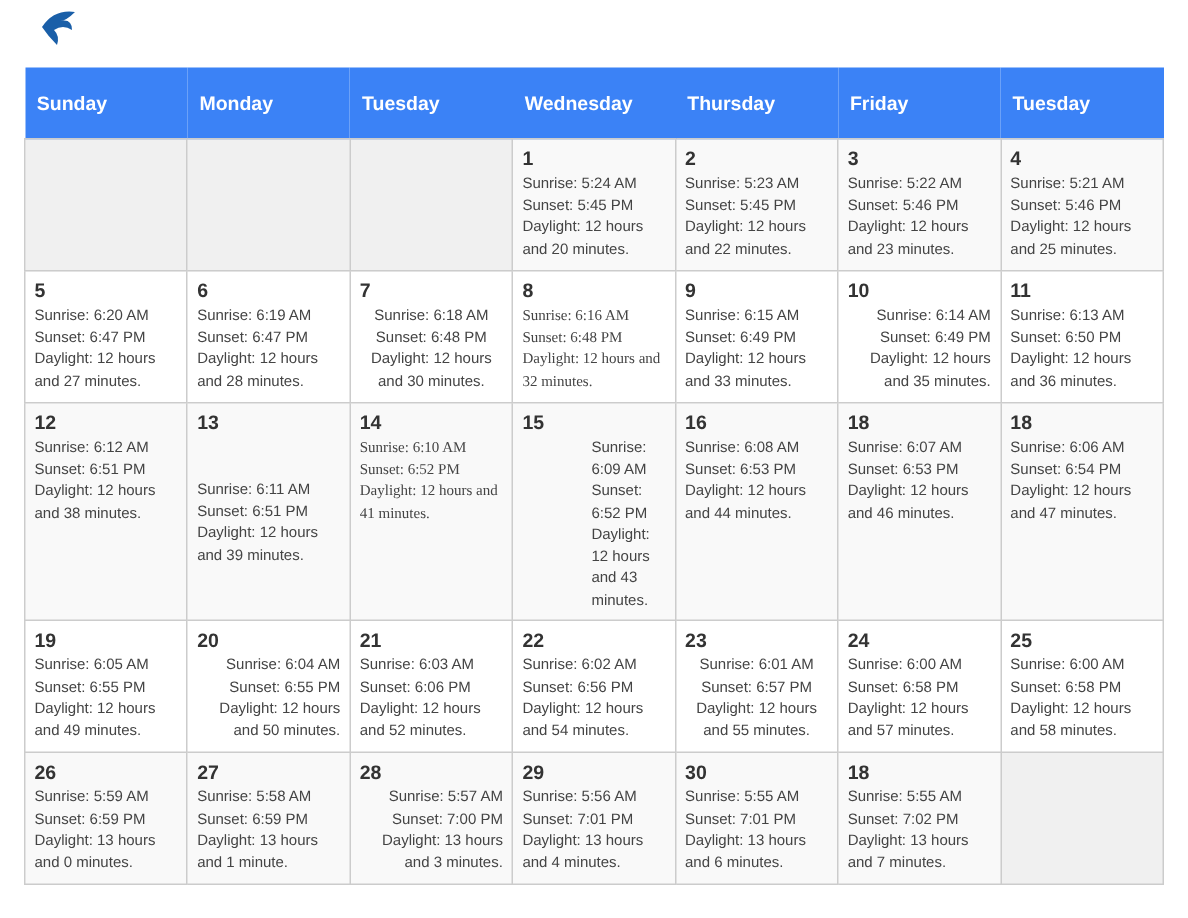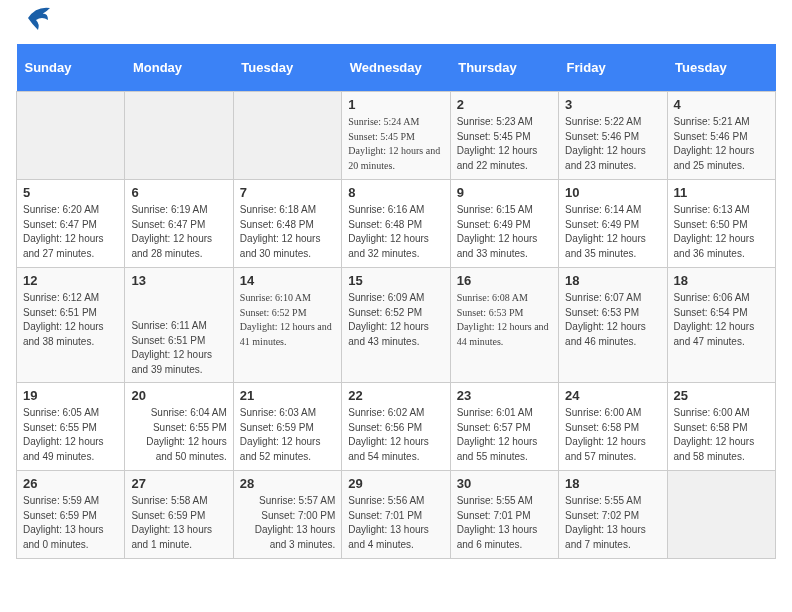--- a/index.html
+++ b/index.html
@@ -111,21 +111,21 @@
         <th>Tuesday</th>
       </tr>
   </thead>
   <tbody id="calendar-body">
   <tr>
         <td class="empty"></td>
         <td class="empty"></td>
         <td class="empty"></td>
         <td>
           <span class="day-num">1</span>
-          <div class="day-info" style="white-space: pre-line; font-family: Liberation Serif, serif;">Sunrise: 5:24 AM
+          <div class="day-info" style="white-space: pre-line;">Sunrise: 5:24 AM
 Sunset: 5:45 PM
 Daylight: 12 hours and 20 minutes.</div>
         </td>
         <td>
           <span class="day-num">2</span>
           <div class="day-info" style="white-space: pre-line;">Sunrise: 5:23 AM
 Sunset: 5:45 PM
 Daylight: 12 hours and 22 minutes.</div>
         </td>
         <td>
@@ -149,39 +149,39 @@
 Daylight: 12 hours and 27 minutes.</div>
         </td>
         <td>
           <span class="day-num">6</span>
           <div class="day-info" style="white-space: pre-line;">Sunrise: 6:19 AM
 Sunset: 6:47 PM
 Daylight: 12 hours and 28 minutes.</div>
         </td>
         <td>
           <span class="day-num">7</span>
-          <div class="day-info" style="white-space: pre-line;">Sunrise: 6:18 AM
+          <div class="day-info" style="white-space: pre-line; text-align: center;">Sunrise: 6:18 AM
 Sunset: 6:48 PM
 Daylight: 12 hours and 30 minutes.</div>
         </td>
         <td>
           <span class="day-num">8</span>
-          <div class="day-info" style="white-space: pre-line;">Sunrise: 6:16 AM
+          <div class="day-info" style="white-space: pre-line; font-family: Liberation Serif, serif;">Sunrise: 6:16 AM
 Sunset: 6:48 PM
 Daylight: 12 hours and 32 minutes.</div>
         </td>
         <td>
           <span class="day-num">9</span>
           <div class="day-info" style="white-space: pre-line;">Sunrise: 6:15 AM
 Sunset: 6:49 PM
 Daylight: 12 hours and 33 minutes.</div>
         </td>
         <td>
           <span class="day-num">10</span>
-          <div class="day-info" style="white-space: pre-line;">Sunrise: 6:14 AM
+          <div class="day-info" style="white-space: pre-line; text-align: right;">Sunrise: 6:14 AM
 Sunset: 6:49 PM
 Daylight: 12 hours and 35 minutes.</div>
         </td>
         <td>
           <span class="day-num">11</span>
           <div class="day-info" style="white-space: pre-line;">Sunrise: 6:13 AM
 Sunset: 6:50 PM
 Daylight: 12 hours and 36 minutes.</div>
         </td>
       </tr>
@@ -199,27 +199,27 @@
 Daylight: 12 hours and 39 minutes.</div>
         </td>
         <td>
           <span class="day-num">14</span>
           <div class="day-info" style="white-space: pre-line; font-family: Liberation Serif, serif;">Sunrise: 6:10 AM
 Sunset: 6:52 PM
 Daylight: 12 hours and 41 minutes.</div>
         </td>
         <td>
           <span class="day-num">15</span>
-          <div class="day-info" style="white-space: pre-line;">Sunrise: 6:09 AM
+          <div class="day-info" style="white-space: pre-line; margin-left: 46px;">Sunrise: 6:09 AM
 Sunset: 6:52 PM
 Daylight: 12 hours and 43 minutes.</div>
         </td>
         <td>
           <span class="day-num">16</span>
-          <div class="day-info" style="white-space: pre-line; font-family: Liberation Serif, serif;">Sunrise: 6:08 AM
+          <div class="day-info" style="white-space: pre-line;">Sunrise: 6:08 AM
 Sunset: 6:53 PM
 Daylight: 12 hours and 44 minutes.</div>
         </td>
         <td>
           <span class="day-num">18</span>
           <div class="day-info" style="white-space: pre-line;">Sunrise: 6:07 AM
 Sunset: 6:53 PM
 Daylight: 12 hours and 46 minutes.</div>
         </td>
         <td>
@@ -238,32 +238,32 @@
         </td>
         <td>
           <span class="day-num">20</span>
           <div class="day-info" style="white-space: pre-line; text-align: right;">Sunrise: 6:04 AM
 Sunset: 6:55 PM
 Daylight: 12 hours and 50 minutes.</div>
         </td>
         <td>
           <span class="day-num">21</span>
           <div class="day-info" style="white-space: pre-line;">Sunrise: 6:03 AM
-Sunset: 6:59 PM
+Sunset: 6:06 PM
 Daylight: 12 hours and 52 minutes.</div>
         </td>
         <td>
           <span class="day-num">22</span>
           <div class="day-info" style="white-space: pre-line;">Sunrise: 6:02 AM
 Sunset: 6:56 PM
 Daylight: 12 hours and 54 minutes.</div>
         </td>
         <td>
           <span class="day-num">23</span>
-          <div class="day-info" style="white-space: pre-line;">Sunrise: 6:01 AM
+          <div class="day-info" style="white-space: pre-line; text-align: center;">Sunrise: 6:01 AM
 Sunset: 6:57 PM
 Daylight: 12 hours and 55 minutes.</div>
         </td>
         <td>
           <span class="day-num">24</span>
           <div class="day-info" style="white-space: pre-line;">Sunrise: 6:00 AM
 Sunset: 6:58 PM
 Daylight: 12 hours and 57 minutes.</div>
         </td>
         <td>

